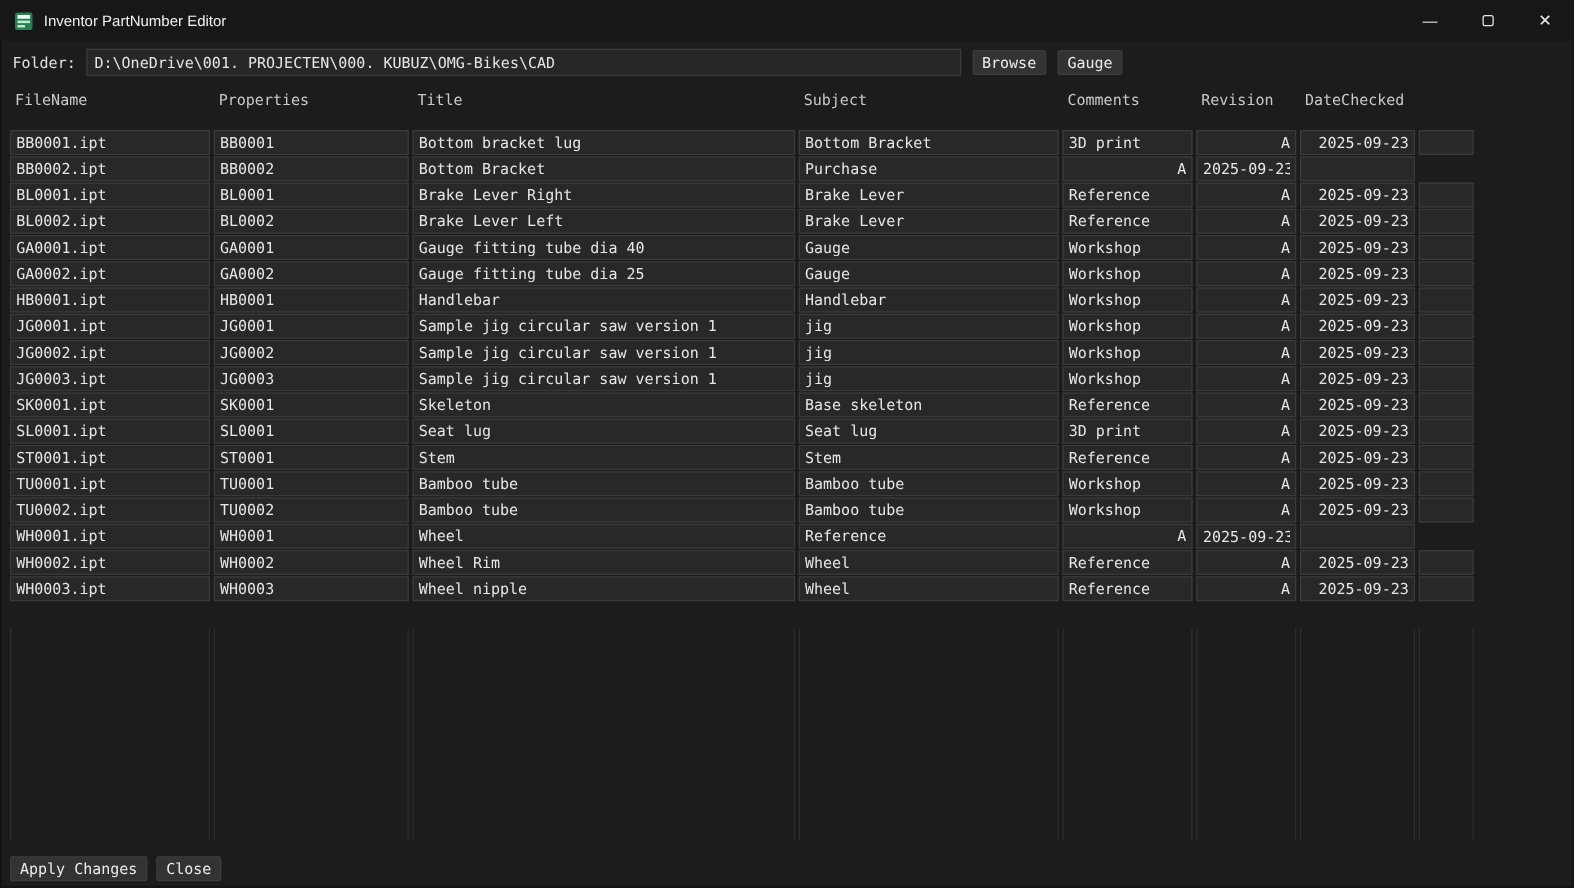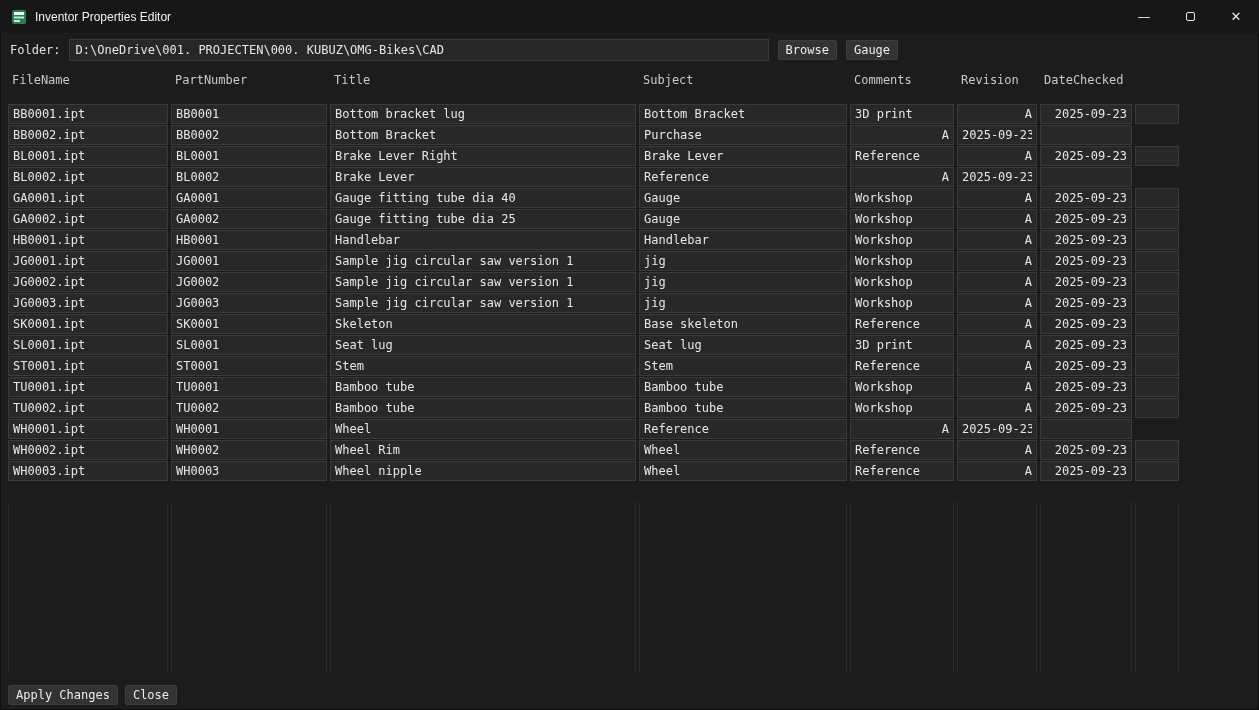--- a/index.html
+++ b/index.html
@@ -78,21 +78,21 @@
 
 <div class="titlebar">
   <span class="app-icon">
     <svg width="16" height="16" viewBox="0 0 16 16">
       <rect x="1" y="1" width="14" height="14" rx="2" fill="#2e7d52"></rect>
       <rect x="3" y="3" width="10" height="3" fill="#eafaf0"></rect>
       <rect x="3" y="7.5" width="10" height="2" fill="#bfe9d2"></rect>
       <rect x="3" y="11" width="6" height="2" fill="#bfe9d2"></rect>
     </svg>
   </span>
-  <span>Inventor Properties Editor</span>
+  <span>Inventor PartNumber Editor</span>
   <div class="win-controls">
     <button class="win-btn">
       <span>—</span>
     </button>
     <button class="win-btn">
       <span class="max-box"></span>
     </button>
     <button class="win-btn close">
       <span>✕</span>
     </button>
@@ -101,21 +101,21 @@
 
 <div class="folderbar">
   <span class="folder-label">Folder:</span>
   <input type="text" class="folder-input" value="D:\OneDrive\001. PROJECTEN\000. KUBUZ\OMG-Bikes\CAD" style="">
   <button class="btn">Browse</button>
   <button class="btn">Gauge</button>
 </div>
 
 <div class="thead">
     <div class="hcell">FileName</div>
-    <div class="hcell">PartNumber</div>
+    <div class="hcell">Properties</div>
     <div class="hcell">Title</div>
     <div class="hcell">Subject</div>
     <div class="hcell">Comments</div>
     <div class="hcell">Revision</div>
     <div class="hcell">DateChecked</div>
     <div class="hcell"></div>
   </div>
 <div class="tbody">
     <div class="trow">
       <input type="text" class="cell" value="BB0001.ipt" style="">
@@ -142,20 +142,21 @@
       <input type="text" class="cell" value="Brake Lever Right" style="">
       <input type="text" class="cell" value="Brake Lever" style="">
       <input type="text" class="cell" value="Reference" style="">
       <input type="text" class="cell right" value="A" style="">
       <input type="text" class="cell right" value="2025-09-23" style="">
       <input type="text" class="cell" style="">
     </div>
     <div class="trow">
       <input type="text" class="cell" value="BL0002.ipt" style="">
       <input type="text" class="cell" value="BL0002" style="">
+      <input type="text" class="cell" value="Brake Lever Left" style="">
       <input type="text" class="cell" value="Brake Lever" style="">
       <input type="text" class="cell" value="Reference" style="">
       <input type="text" class="cell right" value="A" style="">
       <input type="text" class="cell right" value="2025-09-23" style="">
       <input type="text" class="cell" style="">
     </div>
     <div class="trow">
       <input type="text" class="cell" value="GA0001.ipt" style="">
       <input type="text" class="cell" value="GA0001" style="">
       <input type="text" class="cell" value="Gauge fitting tube dia 40" style="">

